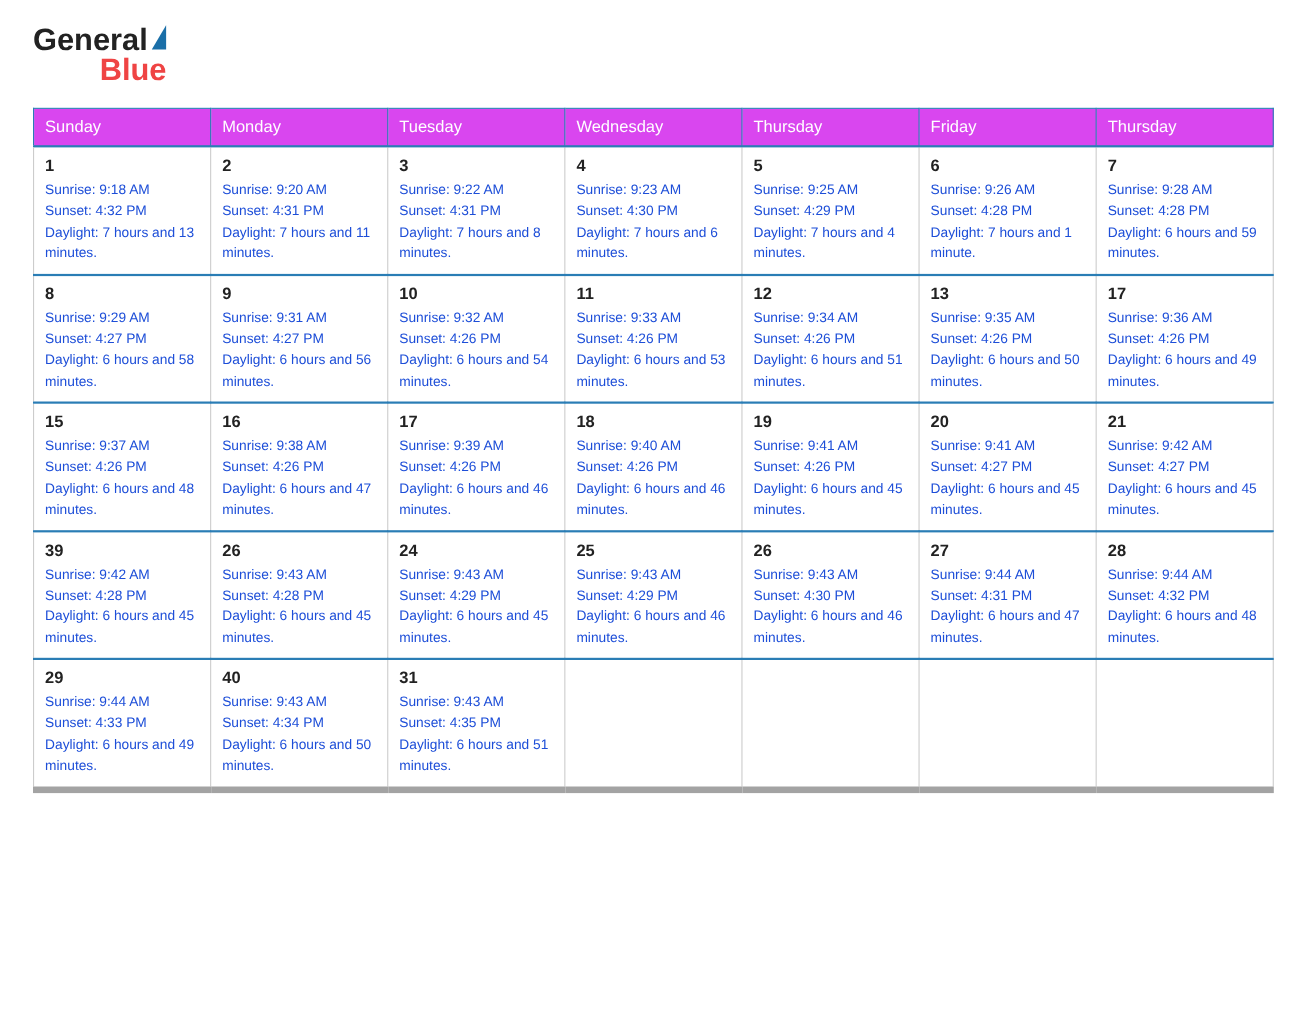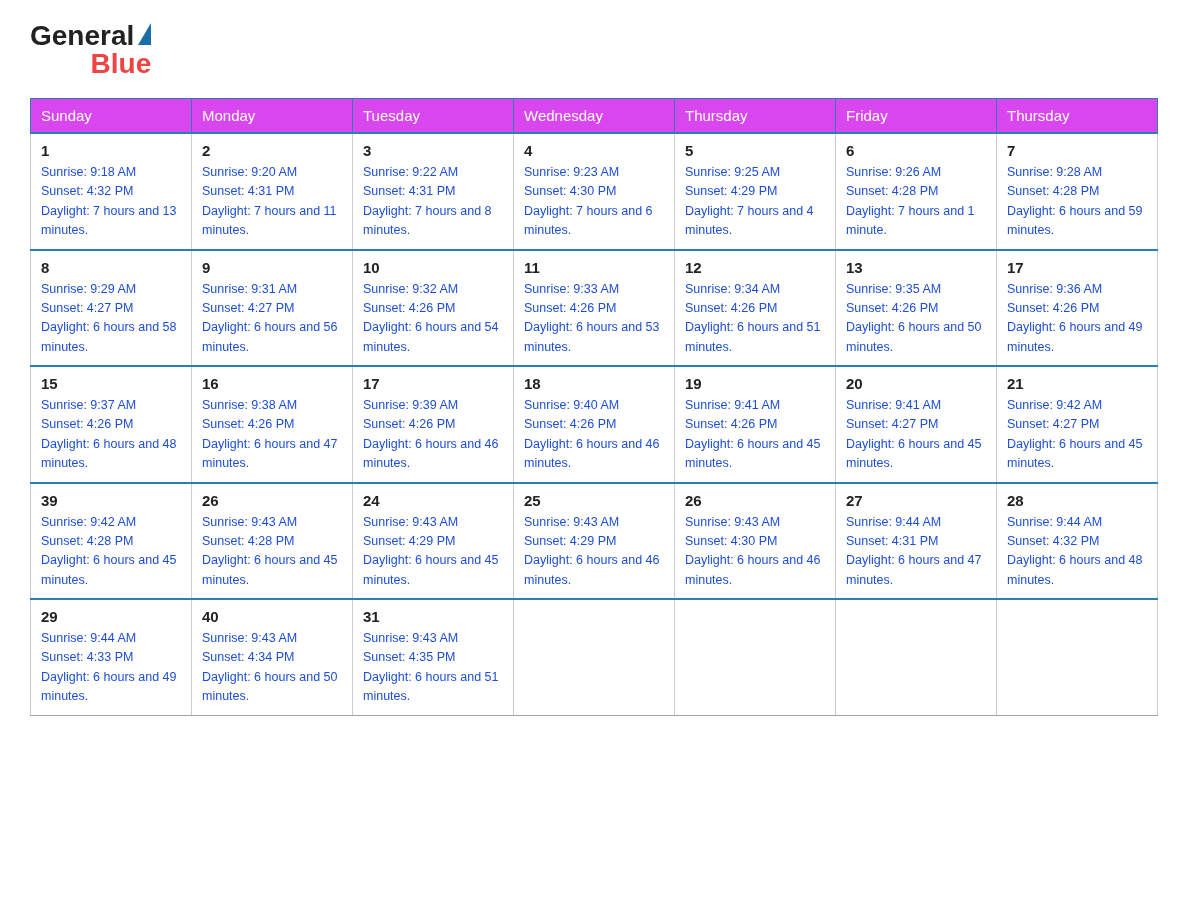--- a/index.html
+++ b/index.html
@@ -86,21 +86,21 @@
       padding: 8px 10px;
       font-size: 13px;
       color: #333;
       border-left: 1px solid #ccc;
       border-right: 1px solid #ccc;
       min-height: 100px;
       height: 110px;
     }
     tbody td:first-child { border-left: 1px solid #ccc; }
     tbody td:last-child { border-right: 1px solid #ccc; }
-    tbody tr:last-child td { border-bottom: 1px solid #a3a3a3; }
+    tbody tr:last-child td { border-bottom: 6px solid #a3a3a3; }
     .day-num {
       font-size: 15px;
       font-weight: bold;
       display: block;
       margin-bottom: 4px;
       color: #222;
     }
     .day-info {
       font-size: 12.5px;
       line-height: 1.55;

